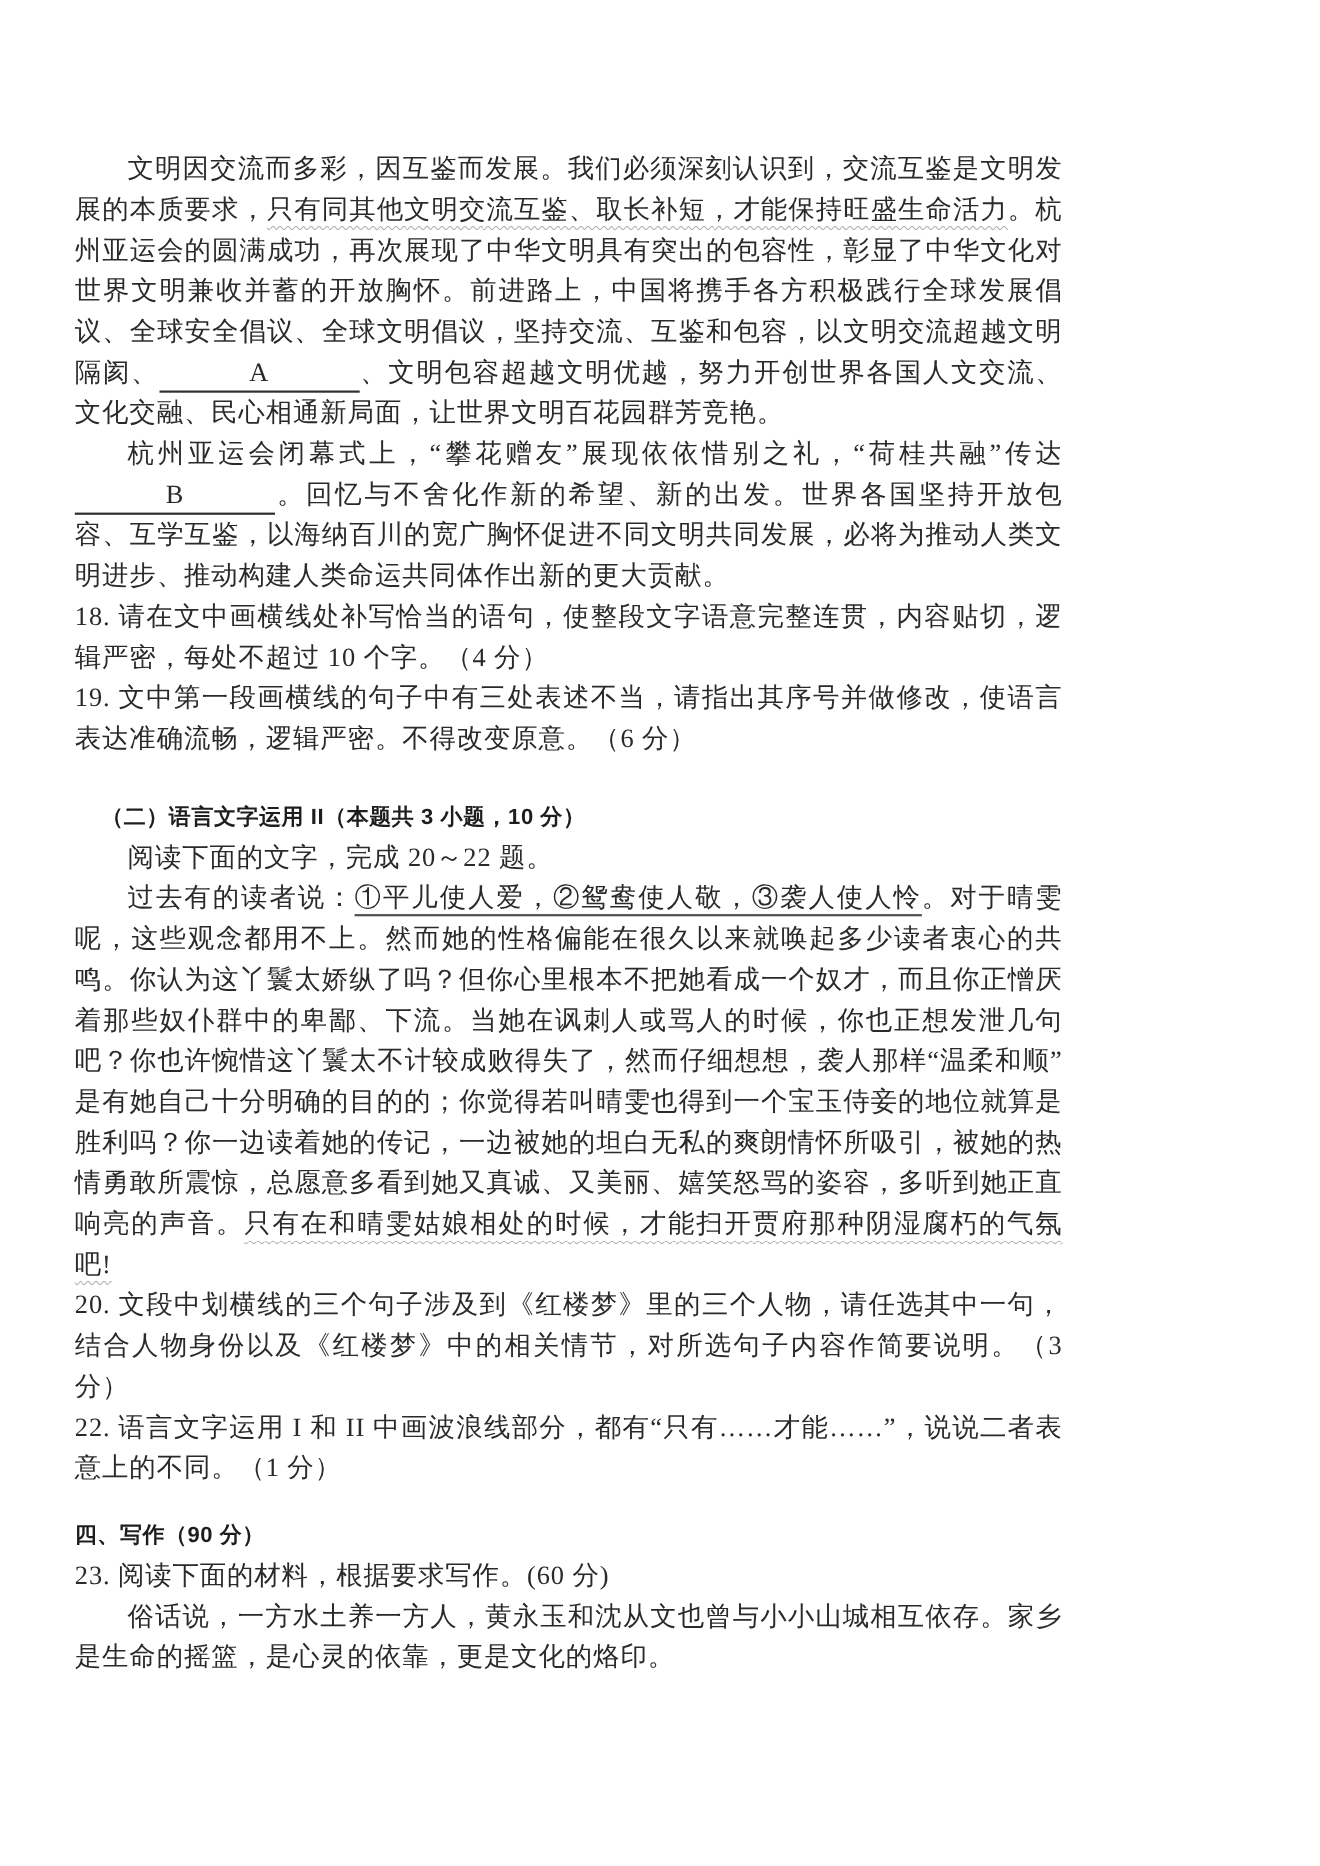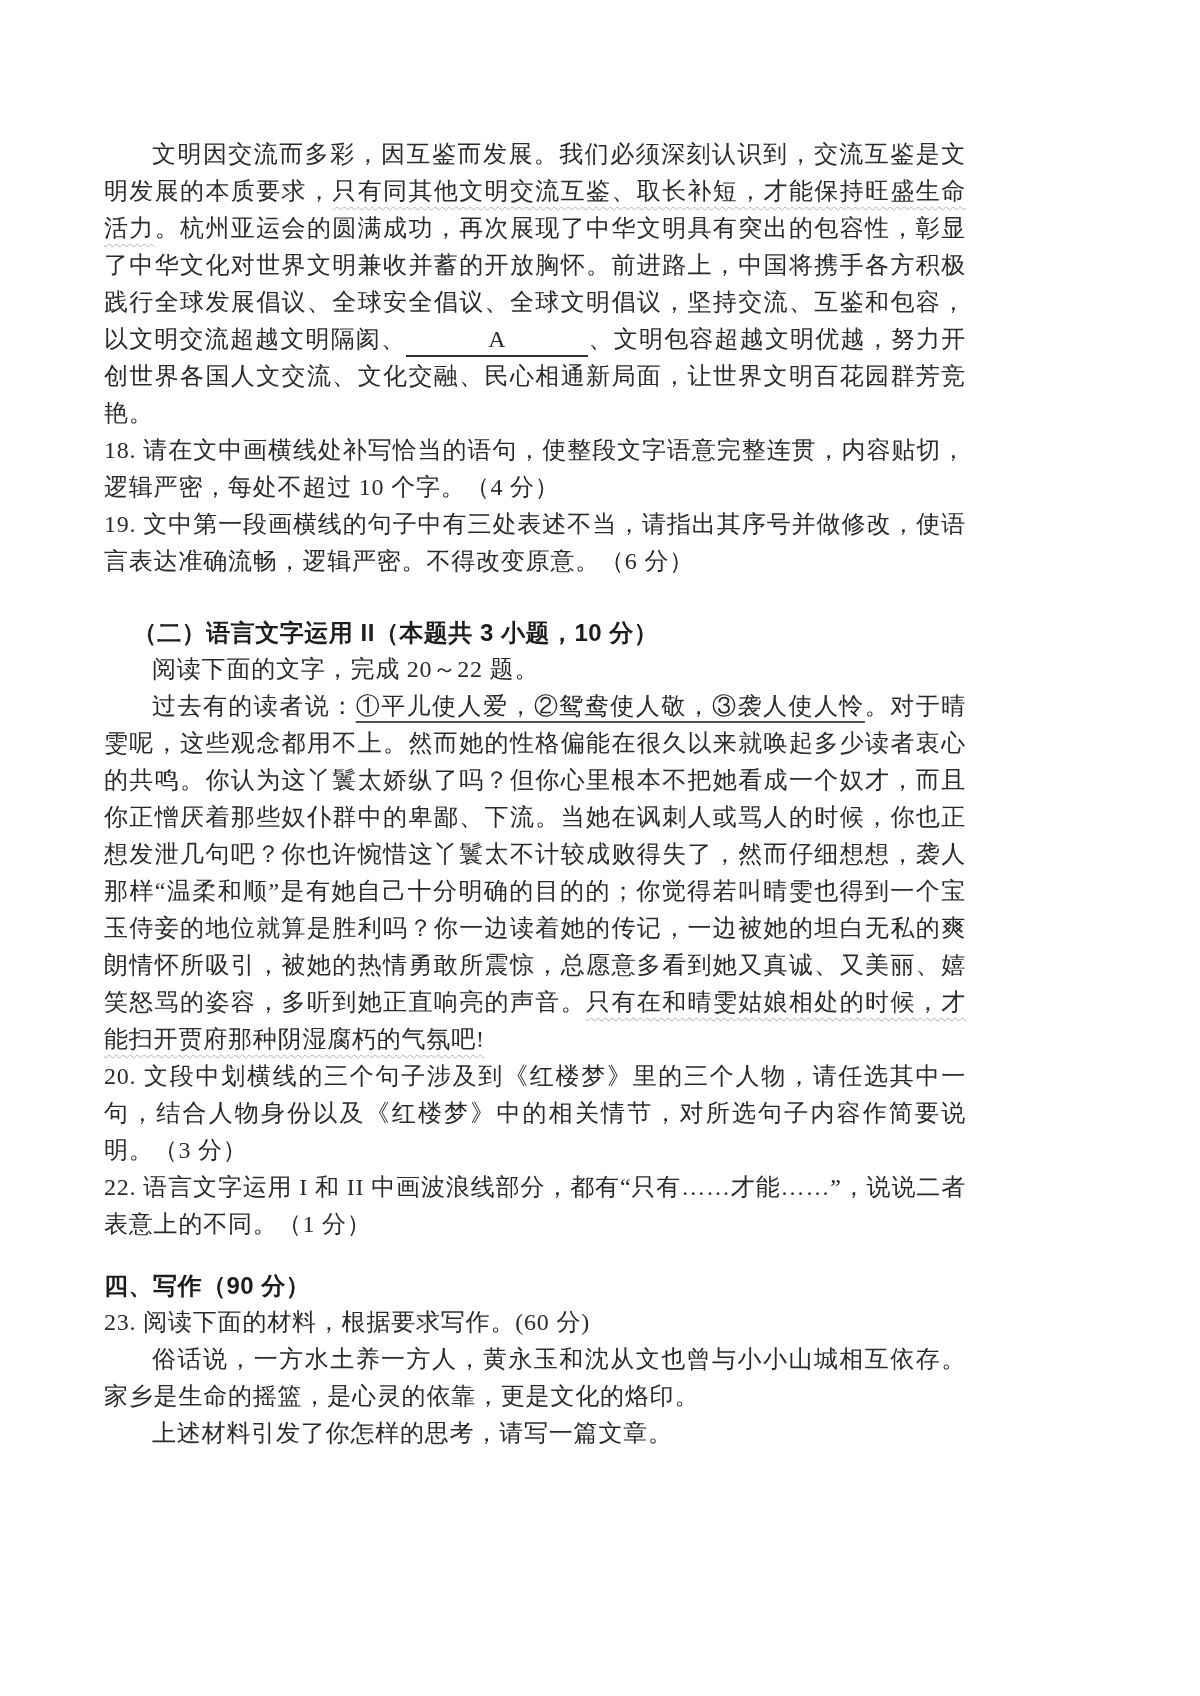--- a/index.html
+++ b/index.html
@@ -1,39 +1,39 @@
 <!DOCTYPE html>
 <html lang="zh"><head>
 <meta charset="utf-8">
 <style>
   html, body { margin: 0; padding: 0; background: #ffffff; }
   .page {
     position: relative;
     width: 1070px;
     height: 1696px;
     box-sizing: border-box;
-    padding: 136px 104px 0 104px;
+    padding: 136px 104px 0 68px;
     background: #ffffff;
     font-family: "Liberation Serif", "DejaVu Serif", serif;
     font-size: 24px;
     line-height: 37px;
     color: #2a2a2a;
     letter-spacing: 0.8px;
     overflow: hidden;
   }
   .para {
     margin: 0;
     text-align: justify;
   }
   .indent { text-indent: 2em; }
   .heading {
     margin: 0;
     font-family: "Liberation Sans", "DejaVu Sans", sans-serif;
     font-weight: bold;
-    font-size: 24px;
+    font-size: 20px;
     line-height: 37px;
     color: #1d1d1d;
     letter-spacing: 0.5px;
   }
   .heading-indent { text-indent: 1.2em; }
   .sec-two { margin-top: 34px; }
   .sec-writing { margin-top: 24px; }
   
   .seg-n { }
   .seg-w {
@@ -61,32 +61,32 @@
     vertical-align: baseline;
   }
 </style>
 </head>
 <body>
 
 <div class="page">
 
   <section>
     <p class="para indent"><span class="seg-n">文明因交流而多彩，因互鉴而发展。我们必须深刻认识到，交流互鉴是文明发展的本质要求，</span><span class="seg-w">只有同其他文明交流互鉴、取长补短，才能保持旺盛生命活力</span><span class="seg-n">。杭州亚运会的圆满成功，再次展现了中华文明具有突出的包容性，彰显了中华文化对世界文明兼收并蓄的开放胸怀。前进路上，中国将携手各方积极践行全球发展倡议、全球安全倡议、全球文明倡议，坚持交流、互鉴和包容，以文明交流超越文明隔阂、</span><span class="seg-b">A</span><span class="seg-n">、文明包容超越文明优越，努力开创世界各国人文交流、文化交融、民心相通新局面，让世界文明百花园群芳竞艳。</span></p>
+    <p class="para indent"><span class="seg-n">杭州亚运会闭幕式上，“攀花赠友”展现依依惜别之礼，“荷桂共融”传达</span><span class="seg-b">B</span><span class="seg-n">。回忆与不舍化作新的希望、新的出发。世界各国坚持开放包容、互学互鉴，以海纳百川的宽广胸怀促进不同文明共同发展，必将为推动人类文明进步、推动构建人类命运共同体作出新的更大贡献。</span></p>
     <p class="para">18. 请在文中画横线处补写恰当的语句，使整段文字语意完整连贯，内容贴切，逻辑严密，每处不超过 10 个字。（4 分）</p>
     <p class="para">19. 文中第一段画横线的句子中有三处表述不当，请指出其序号并做修改，使语言表达准确流畅，逻辑严密。不得改变原意。（6 分）</p>
   </section>
 
   <section class="sec-two">
     <h2 class="heading heading-indent">（二）语言文字运用 II（本题共 3 小题，10 分）</h2>
     <p class="para indent">阅读下面的文字，完成 20～22 题。</p>
     <p class="para indent"><span class="seg-n">过去有的读者说：</span><span class="seg-u">①平儿使人爱，②鸳鸯使人敬，③袭人使人怜</span><span class="seg-n">。对于晴雯呢，这些观念都用不上。然而她的性格偏能在很久以来就唤起多少读者衷心的共鸣。你认为这丫鬟太娇纵了吗？但你心里根本不把她看成一个奴才，而且你正憎厌着那些奴仆群中的卑鄙、下流。当她在讽刺人或骂人的时候，你也正想发泄几句吧？你也许惋惜这丫鬟太不计较成败得失了，然而仔细想想，袭人那样“温柔和顺”是有她自己十分明确的目的的；你觉得若叫晴雯也得到一个宝玉侍妾的地位就算是胜利吗？你一边读着她的传记，一边被她的坦白无私的爽朗情怀所吸引，被她的热情勇敢所震惊，总愿意多看到她又真诚、又美丽、嬉笑怒骂的姿容，多听到她正直响亮的声音。</span><span class="seg-w">只有在和晴雯姑娘相处的时候，才能扫开贾府那种阴湿腐朽的气氛吧!</span></p>
     <p class="para">20. 文段中划横线的三个句子涉及到《红楼梦》里的三个人物，请任选其中一句，结合人物身份以及《红楼梦》中的相关情节，对所选句子内容作简要说明。（3 分）</p>
     <p class="para">22. 语言文字运用 I 和 II 中画波浪线部分，都有“只有……才能……”，说说二者表意上的不同。（1 分）</p>
   </section>
 
   <section class="sec-writing">
     <h2 class="heading">四、写作（90 分）</h2>
     <p class="para">23. 阅读下面的材料，根据要求写作。(60 分)</p>
     <p class="para indent">俗话说，一方水土养一方人，黄永玉和沈从文也曾与小小山城相互依存。家乡是生命的摇篮，是心灵的依靠，更是文化的烙印。</p>
-    <p class="para indent">上述材料引发了你怎样的思考，请写一篇文章。</p>
   </section>
 
 </div>
 
 </body></html>

